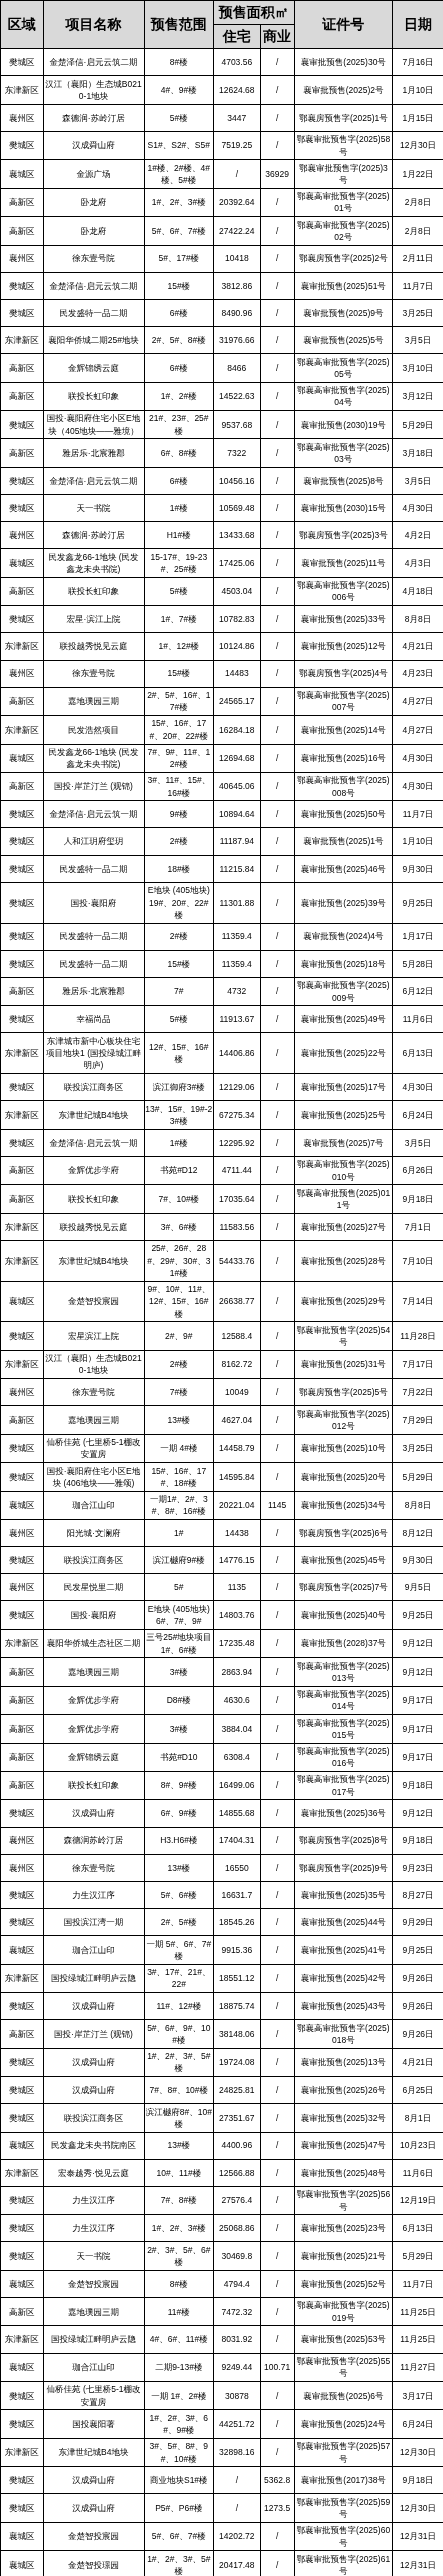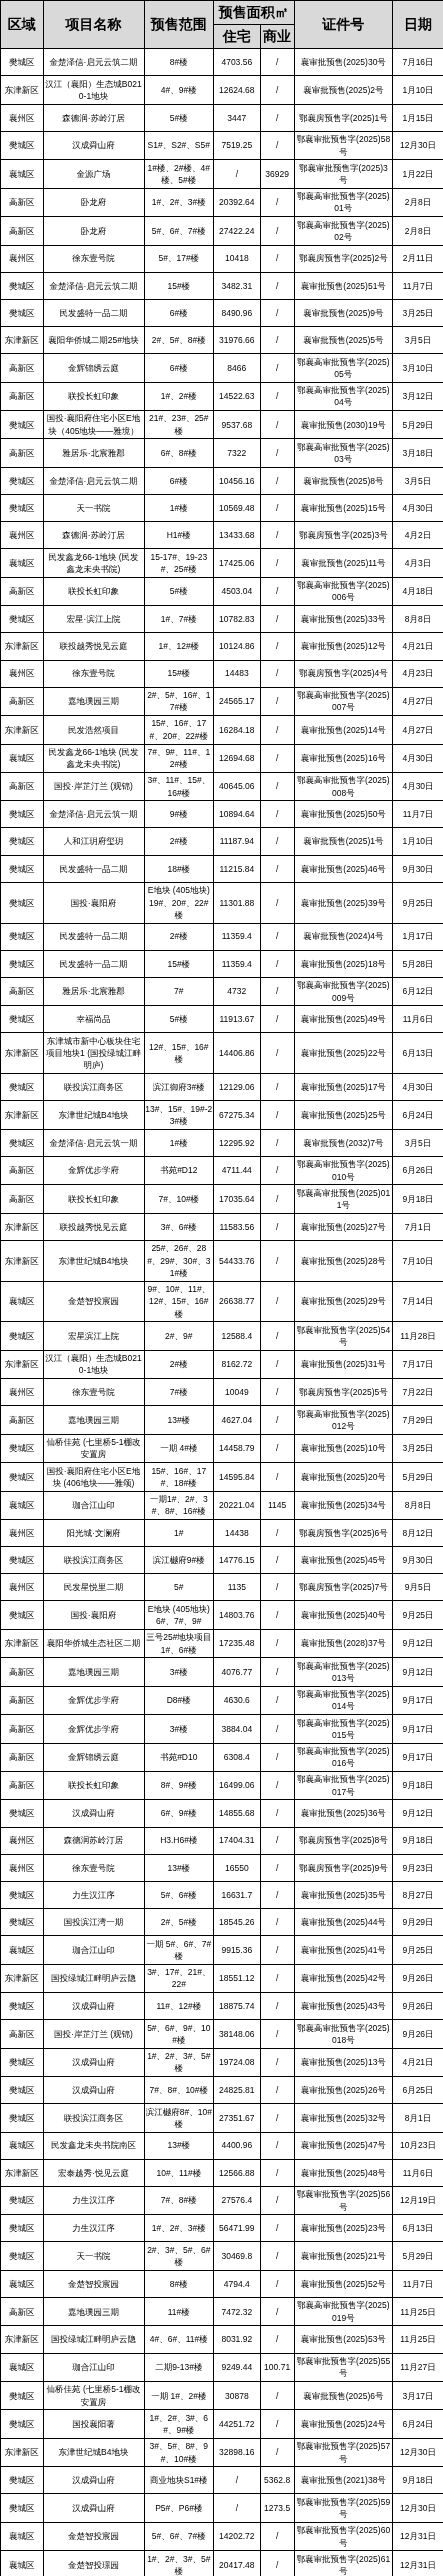--- a/index.html
+++ b/index.html
@@ -143,21 +143,21 @@
     <td>5#、17#楼</td>
     <td>10418</td>
     <td>/</td>
     <td>鄂襄房预售字(2025)2号</td>
     <td>2月11日</td>
   </tr>
       <tr>
     <td>樊城区</td>
     <td>金楚泽信·启元云筑二期</td>
     <td>15#楼</td>
-    <td>3482.31</td>
+    <td>3812.86</td>
     <td>/</td>
     <td>襄审批预售(2025)51号</td>
     <td>11月7日</td>
   </tr>
       <tr>
     <td>樊城区</td>
     <td>民发盛特一品二期</td>
     <td>6#楼</td>
     <td>8490.96</td>
     <td>/</td>
@@ -217,21 +217,21 @@
     <td>/</td>
     <td>襄审批预售(2025)8号</td>
     <td>3月5日</td>
   </tr>
       <tr>
     <td>樊城区</td>
     <td>天一书院</td>
     <td>1#楼</td>
     <td>10569.48</td>
     <td>/</td>
-    <td>襄审批预售(2025)15号</td>
+    <td>襄审批预售(2030)15号</td>
     <td>4月30日</td>
   </tr>
       <tr>
     <td>襄州区</td>
     <td>森德润·苏岭汀居</td>
     <td>H1#楼</td>
     <td>13433.68</td>
     <td>/</td>
     <td>鄂襄房预售字(2025)3号</td>
     <td>4月2日</td>
@@ -415,21 +415,21 @@
     <td>/</td>
     <td>襄审批预售(2025)25号</td>
     <td>6月24日</td>
   </tr>
       <tr>
     <td>樊城区</td>
     <td>金楚泽信·启元云筑一期</td>
     <td>1#楼</td>
     <td>12295.92</td>
     <td>/</td>
-    <td>襄审批预售(2032)7号</td>
+    <td>襄审批预售(2025)7号</td>
     <td>3月5日</td>
   </tr>
       <tr>
     <td>高新区</td>
     <td>金辉优步学府</td>
     <td>书苑#D12</td>
     <td>4711.44</td>
     <td>/</td>
     <td>鄂襄高审批预售字(2025)010号</td>
     <td>6月26日</td>
@@ -575,21 +575,21 @@
     <td>三号25#地块项目1#、6#楼</td>
     <td>17235.48</td>
     <td>/</td>
     <td>襄审批预售(2028)37号</td>
     <td>9月12日</td>
   </tr>
       <tr>
     <td>高新区</td>
     <td>嘉地璞园三期</td>
     <td>3#楼</td>
-    <td>4076.77</td>
+    <td>2863.94</td>
     <td>/</td>
     <td>鄂襄高审批预售字(2025)013号</td>
     <td>9月12日</td>
   </tr>
       <tr>
     <td>高新区</td>
     <td>金辉优步学府</td>
     <td>D8#楼</td>
     <td>4630.6</td>
     <td>/</td>
@@ -755,21 +755,21 @@
     <td>7#、8#楼</td>
     <td>27576.4</td>
     <td>/</td>
     <td>鄂襄审批预售字(2025)56号</td>
     <td>12月19日</td>
   </tr>
       <tr>
     <td>樊城区</td>
     <td>力生汉江序</td>
     <td>1#、2#、3#楼</td>
-    <td>56471.99</td>
+    <td>25068.86</td>
     <td>/</td>
     <td>襄审批预售(2025)23号</td>
     <td>6月13日</td>
   </tr>
       <tr>
     <td>樊城区</td>
     <td>天一书院</td>
     <td>2#、3#、5#、6#楼</td>
     <td>30469.8</td>
     <td>/</td>
@@ -838,21 +838,21 @@
     <td>/</td>
     <td>鄂襄审批预售字(2025)57号</td>
     <td>12月30日</td>
   </tr>
       <tr>
     <td>樊城区</td>
     <td>汉成舜山府</td>
     <td>商业地块S1#楼</td>
     <td>/</td>
     <td>5362.8</td>
-    <td>襄审批预售(2021)38号</td>
+    <td>襄审批预售(2017)38号</td>
     <td>9月18日</td>
   </tr>
       <tr>
     <td>樊城区</td>
     <td>汉成舜山府</td>
     <td>P5#、P6#楼</td>
     <td>/</td>
     <td>1273.5</td>
     <td>鄂襄审批预售字(2025)59号</td>
     <td>12月30日</td>

